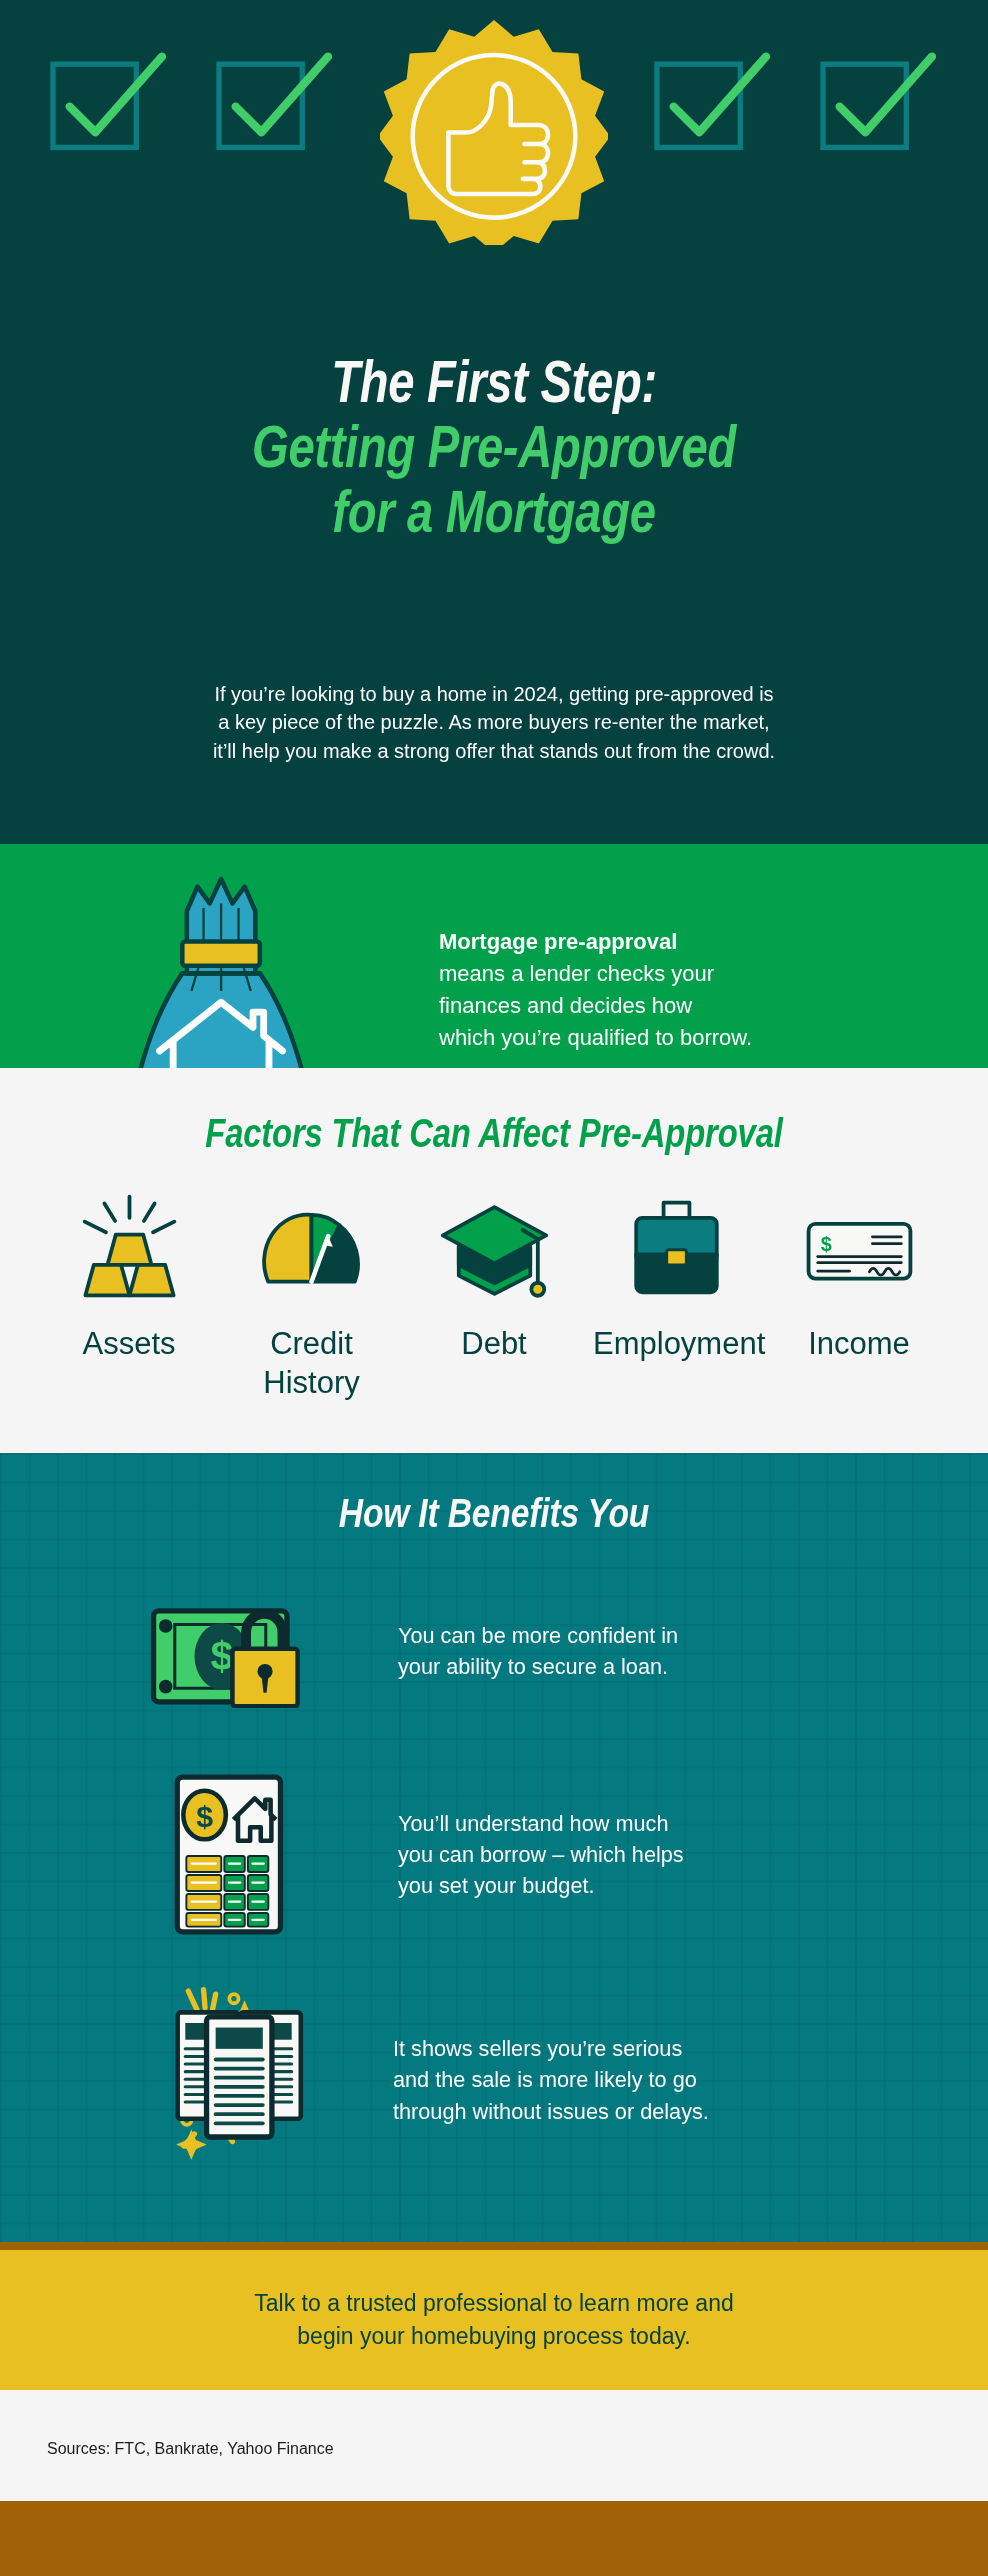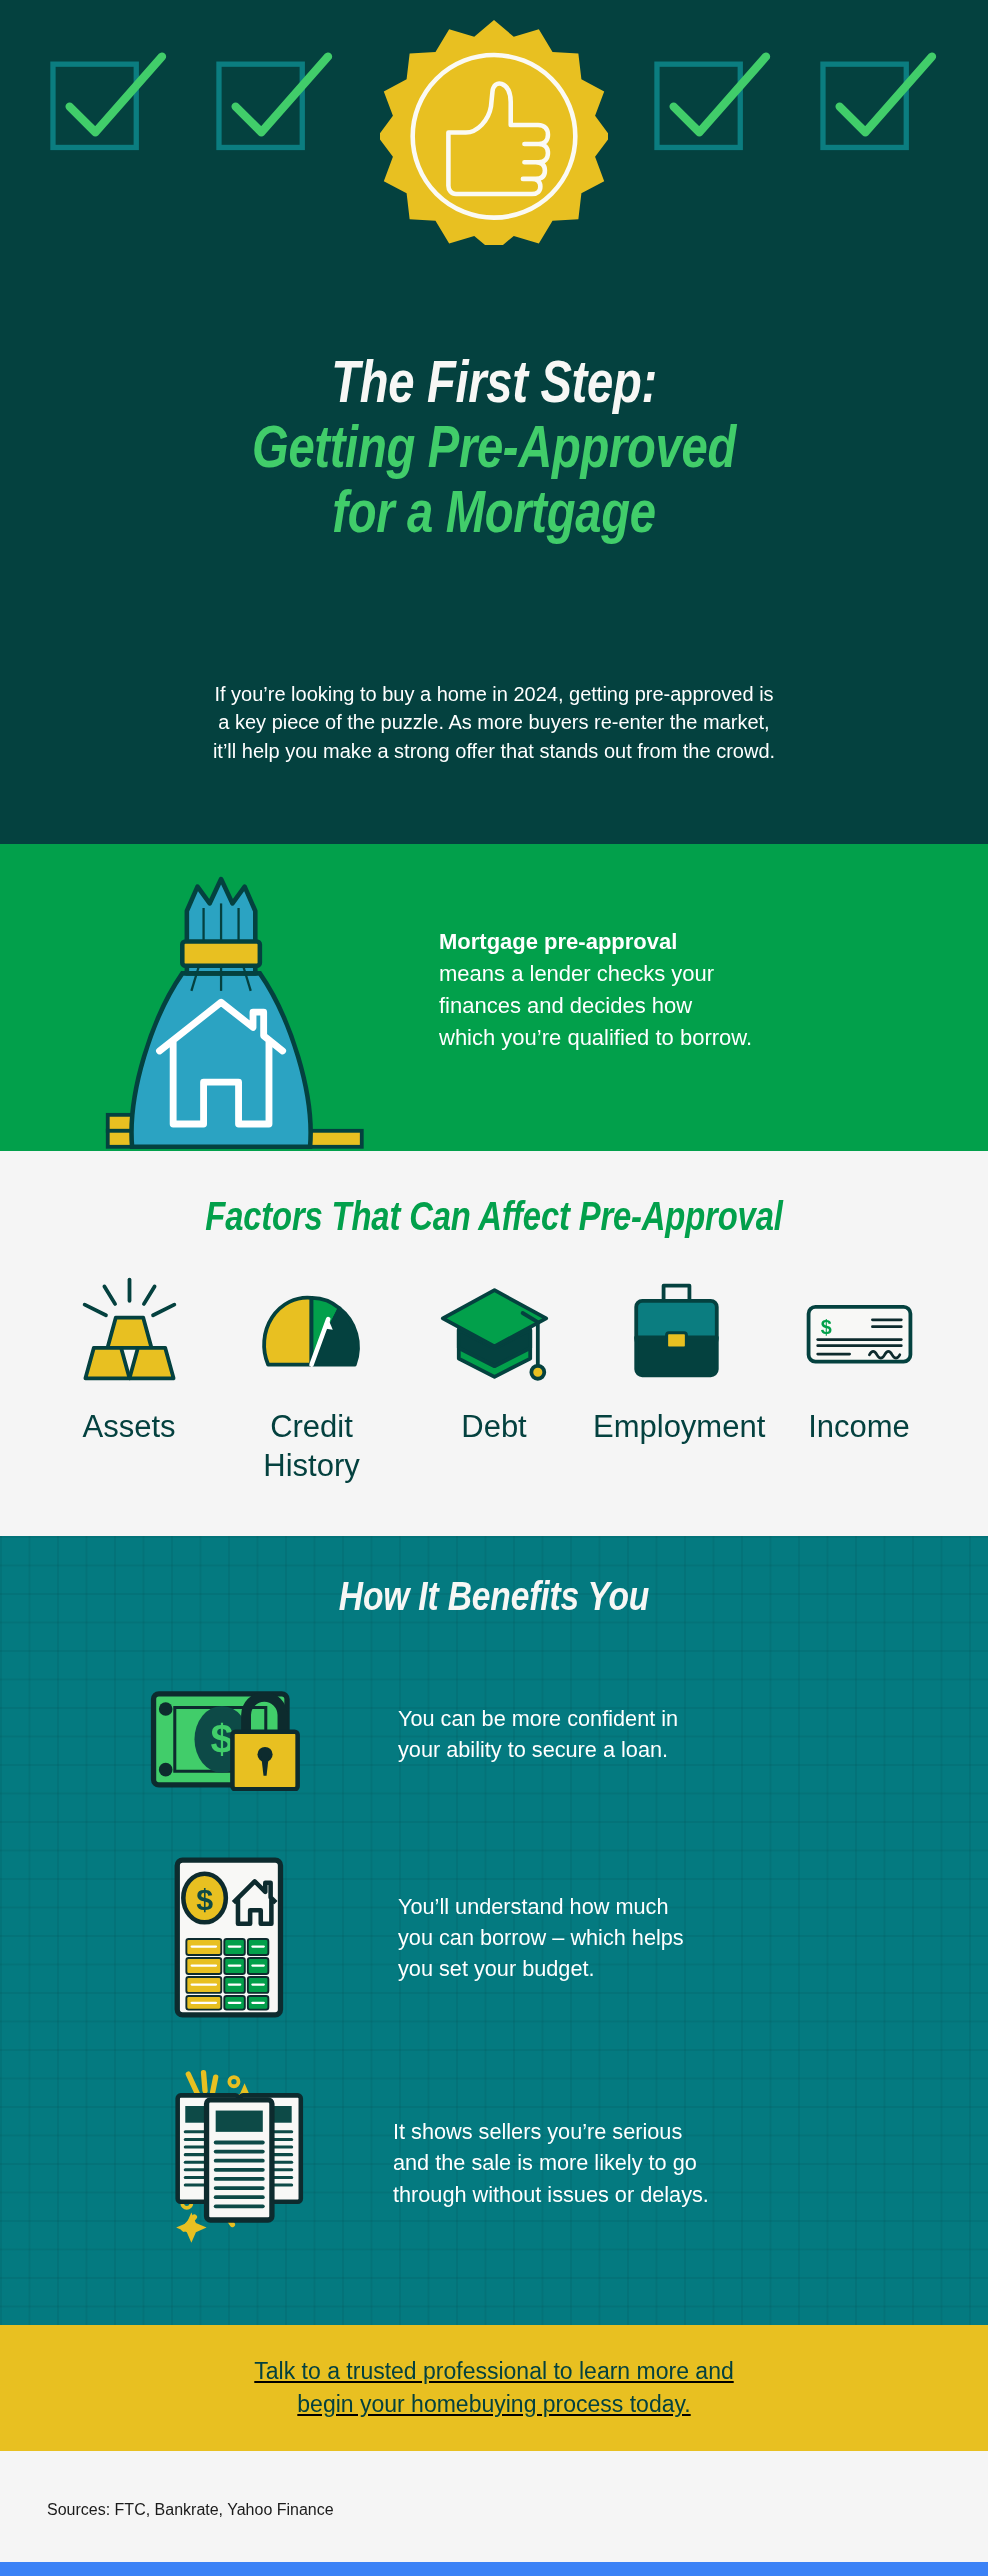--- a/index.html
+++ b/index.html
@@ -6,22 +6,21 @@
   html, body {
     width: 988px;
     background: #f5f5f5;
     font-family: "Liberation Sans", sans-serif;
   }
   .page {
     position: relative;
     width: 988px;
     height: 2576px;
     overflow: hidden;
-    background: #3b82f6;
-    text-decoration: underline;
+    background: #a16207;
   }
 
   
   .hero {
     position: relative;
     width: 988px;
     height: 844px;
     background: #04413f;
     overflow: hidden;
   }
@@ -64,21 +63,21 @@
     color: #ffffff;
     font-size: 20px;
     line-height: 1.42;
   }
   .hero-sub span { display: block; }
 
   
   .green-band {
     position: relative;
     width: 988px;
-    height: 307px;
+    height: 224px;
     background: #02a04b;
     overflow: hidden;
   }
   .money-bag {
     position: absolute;
     left: 97px; top: 29px;
     width: 274px; height: 289px;
   }
   .money-bag svg { display: block; }
   .green-copy {
@@ -178,25 +177,26 @@
     font-size: 21.7px;
     line-height: 1.44;
     padding-left: 6px;
   }
   .benefit-txt span { display: block; }
 
   
   .cta {
     position: relative;
     width: 988px;
-    height: 126px;
+    height: 140px;
     background: #e8c021;
     display: flex;
     align-items: center;
     justify-content: center;
+    margin-top: 8px;
   }
   .cta-text {
     text-align: center;
     color: #04413f;
     font-size: 23px;
     line-height: 1.42;
   }
   .cta-text span { display: block; }
 
   

